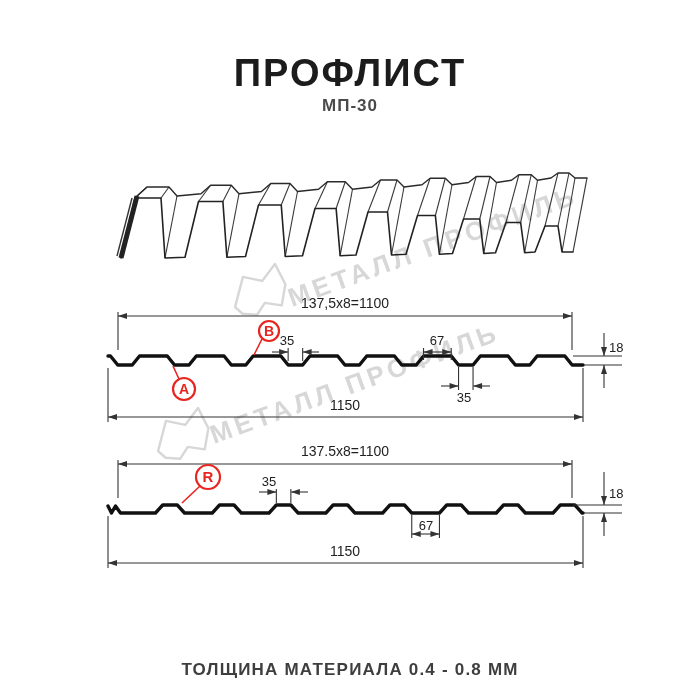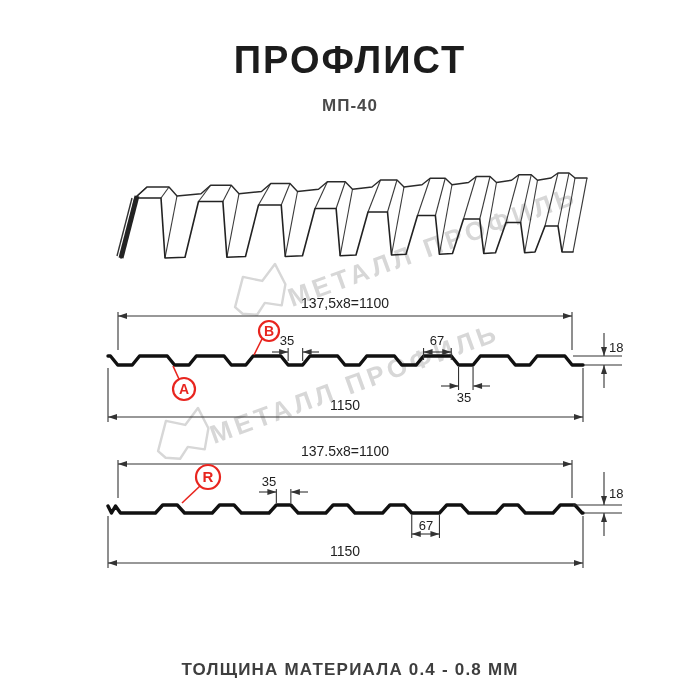--- a/index.html
+++ b/index.html
@@ -1,17 +1,17 @@
 <!DOCTYPE html>
 <html><head>
 <meta charset="utf-8">
 <style>
   html,body{margin:0;padding:0;background:#ffffff;width:700px;height:700px;overflow:hidden;}
   .page{position:relative;width:700px;height:700px;font-family:"Liberation Sans",sans-serif;}
-  .title{position:absolute;top:39px;left:0;width:700px;text-align:center;
+  .title{position:absolute;top:52px;left:0;width:700px;text-align:center;
          font-size:38px;font-weight:800;letter-spacing:2px;color:#1c1c1c;}
   .subtitle{position:absolute;top:96px;left:0;width:700px;text-align:center;
          font-size:17px;font-weight:600;letter-spacing:1px;color:#4a4a4a;}
   .footer{position:absolute;top:620px;left:0;width:700px;text-align:center;
          font-size:17px;font-weight:600;letter-spacing:1.2px;color:#3e3e3e;margin-top:40px;}
   svg{position:absolute;top:0;left:0;}
   text{font-family:"Liberation Sans",sans-serif;fill:#222222;}
   .dim{font-size:13px;}
   .dimbig{font-size:14px;}
   .redlbl{fill:#e8251f;font-weight:bold;font-size:14px;}
@@ -19,21 +19,21 @@
   .redline{stroke:#e8251f;stroke-width:1.6;}
   .redcirc{stroke:#e8251f;stroke-width:2.2;fill:none;}
   .wmtext{font-size:26px;font-weight:bold;letter-spacing:4px;fill:#d7d7d7;}
   .wmlogo{stroke:#d7d7d7;stroke-width:2.4;fill:none;stroke-linejoin:round;}
 </style>
 </head>
 <body>
 
 <div class="page">
   <div class="title">ПРОФЛИСТ</div>
-  <div class="subtitle">МП-40</div>
+  <div class="subtitle">МП-30</div>
 
   <svg width="700" height="700" viewBox="0 0 700 700">
 
     <g>
       <path class="wmlogo" transform="translate(230,268) rotate(-12,28,22)" d="M2,34 L16,6 L34,14 L50,0 L56,22 L48,42 L32,36 L22,46 L8,42 Z"></path>
       <text class="wmtext" transform="translate(292,307) rotate(-20)">МЕТАЛЛ ПРОФИЛЬ</text>
     </g>
 
     <g>
       <path class="wmlogo" transform="translate(153,412) rotate(-12,28,22)" d="M2,34 L16,6 L34,14 L50,0 L56,22 L48,42 L32,36 L22,46 L8,42 Z"></path>

